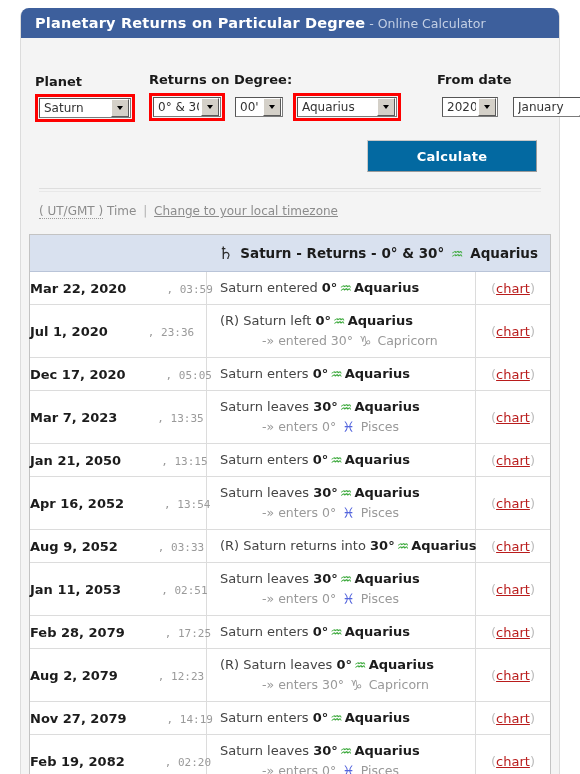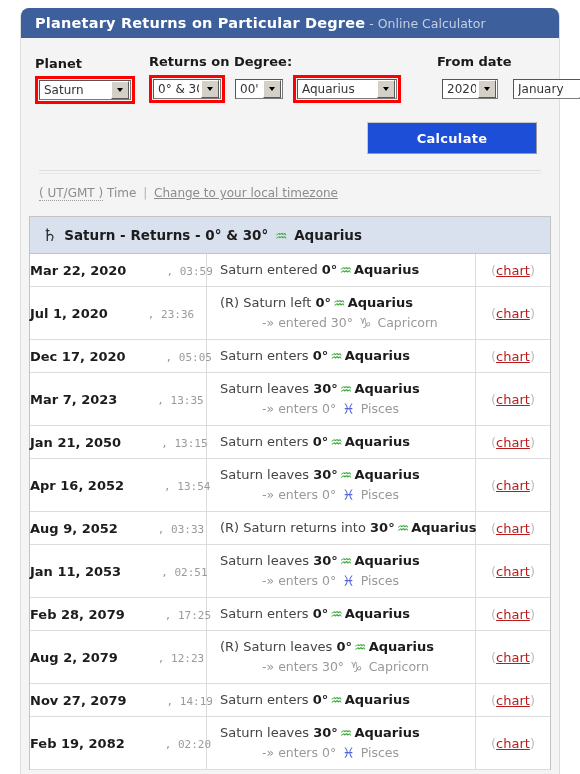--- a/index.html
+++ b/index.html
@@ -64,20 +64,21 @@
   }
   .fieldgroup { margin-right: 14px; }
   .fieldgroup.fromdate { margin-left: 22px; margin-right: 0; }
   .flabel {
     font-size: 13px;
     font-weight: bold;
     color: #1a1a1a;
     margin-bottom: 5px;
     white-space: nowrap;
     font-family: "DejaVu Sans", "Liberation Sans", sans-serif;
+    margin-top: 18px;
   }
   .selrow { display: flex; align-items: center; gap: 5px; }
   .selwrap {
     display: inline-block;
     padding: 2px;
     border: 3px solid transparent;
     line-height: 0;
   }
   .selwrap.hl { border-color: #fe0000; padding: 1px; }
   .sel {
@@ -128,21 +129,21 @@
 
   .calc-row {
     margin-top: 18px;
     display: flex;
     justify-content: flex-end;
     padding-right: 8px;
   }
   .calc-btn {
     width: 170px;
     height: 32px;
-    background: #1d4ed8;
+    background: #0369a1;
     color: #ffffff;
     font-size: 13px;
     font-weight: bold;
     border: 1px solid #9a9a9a;
     border-top-color: #c8c8c8;
     border-left-color: #c8c8c8;
     cursor: pointer;
     font-family: "DejaVu Sans", "Liberation Sans", sans-serif;
     letter-spacing: .3px;
   }
@@ -176,20 +177,21 @@
     border-bottom: none;
   }
   .res-head {
     background: #d9e1ef;
     border-bottom: 1px solid #b9c4d8;
     padding: 8px 12px;
     font-size: 13.5px;
     font-weight: bold;
     color: #1c1c1c;
     white-space: nowrap;
+    text-align: right;
   }
   .res-head .planet-glyph {
     font-size: 17px;
     font-weight: normal;
     color: #2b2b2b;
     margin-right: 7px;
     vertical-align: -1px;
   }
   .rtable { width: 100%; border-collapse: collapse; table-layout: fixed; }
   .rtable tr { border-bottom: 1px solid #dcdcdc; }

